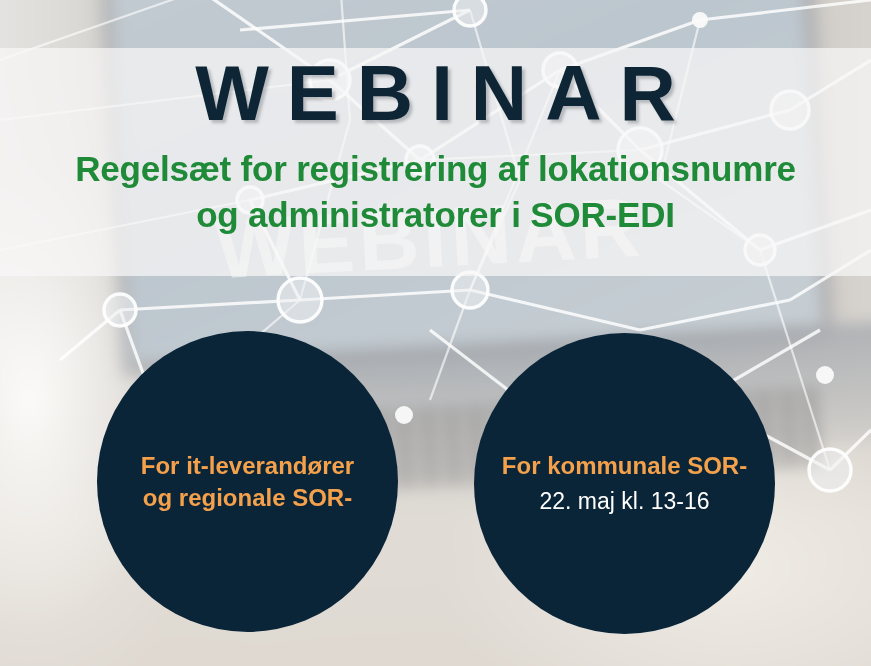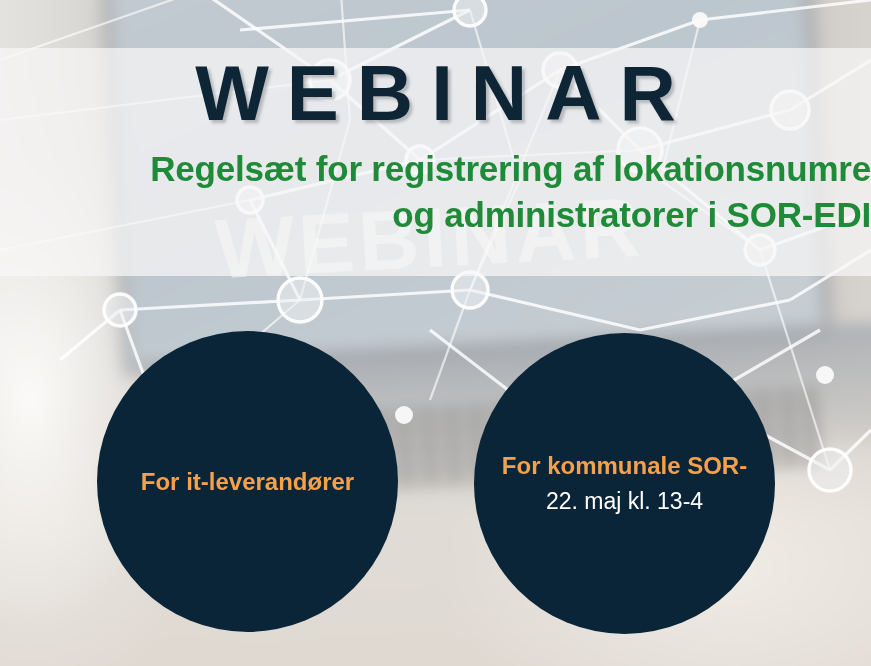--- a/index.html
+++ b/index.html
@@ -153,21 +153,20 @@
     text-indent: 18px;
   }
   .subtitle {
     margin: 0;
     padding-top: 14px;
     font-size: 35px;
     line-height: 1.30;
     font-weight: 700;
     color: #1f8a38;
     letter-spacing: -0.2px;
-    text-align: right;
   }
   .subtitle .line2 { display: block; }
 
   
   .circle {
     position: absolute;
     border-radius: 50%;
     background: #0a2438;
     display: flex;
     flex-direction: column;
@@ -275,23 +274,24 @@
     <h1 class="title">WEBINAR</h1>
     <h2 class="subtitle">
       <span class="line1">Regelsæt for registrering af lokationsnumre</span>
       <span class="line2">og administratorer i SOR-EDI</span>
     </h2>
   </div>
 
   <div class="circle" id="circle-left">
     <p class="circle-heading">
       <span>For it-leverandører</span>
+      <span>og regionale SOR-</span>
     </p>
   </div>
 
   <div class="circle" id="circle-right">
     <p class="circle-heading">
       <span>For kommunale SOR-</span>
     </p>
-    <p class="circle-date">22. maj kl. 13-4</p>
+    <p class="circle-date">22. maj kl. 13-16</p>
   </div>
 
 </div>
 
 </body></html>

